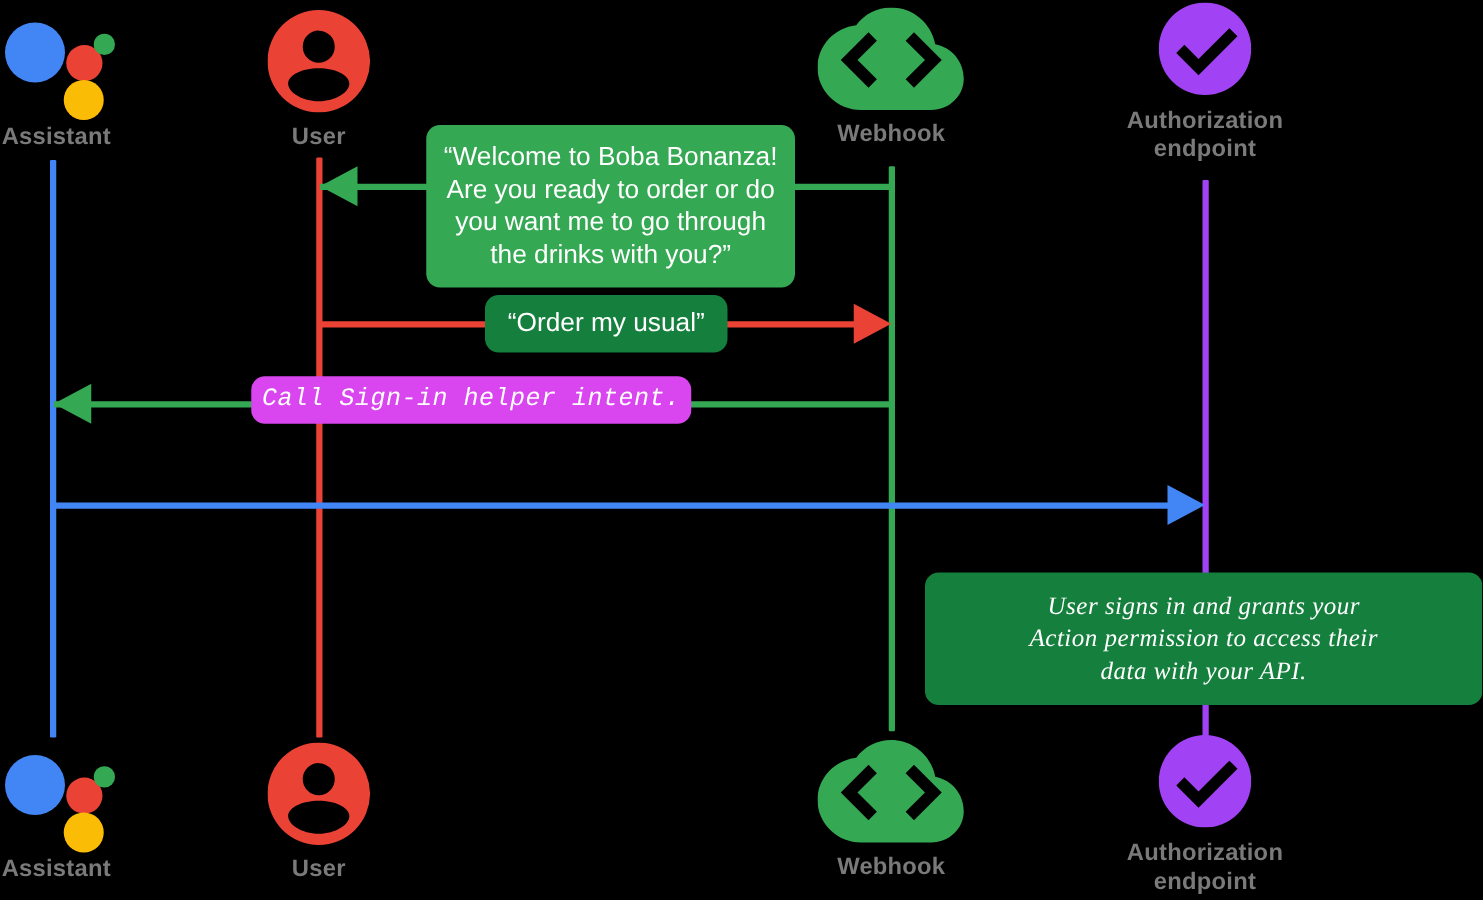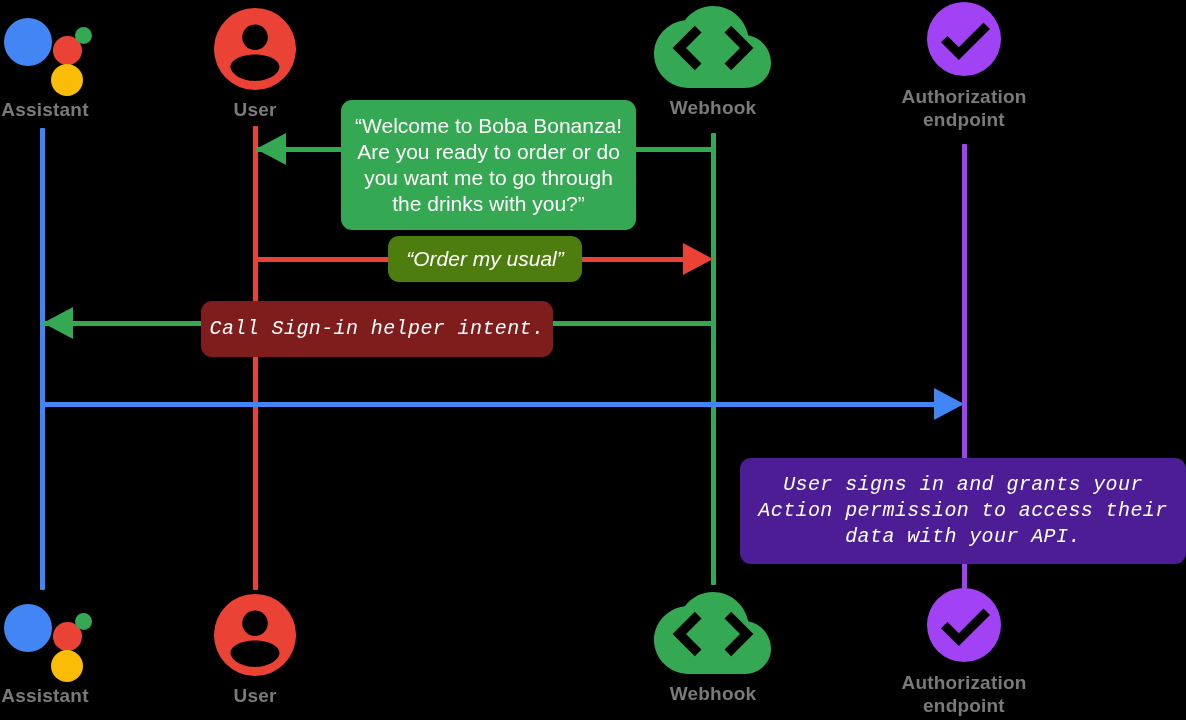--- a/index.html
+++ b/index.html
@@ -130,34 +130,34 @@
   <div class="arrow-left" style="left:256px; top:133px; border-right:30px solid #34A853;"></div>
   <div class="bubble sans" style="left:341px; top:88px; width:295px; height:130px; background:#34A853;margin-top:12px;">
     <span>“Welcome to Boba Bonanza!
 Are you ready to order or do
 you want me to go through
 the drinks with you?”</span>
   </div>
 
   <div class="line" style="left:255px; top:257px; width:450px; background:#EA4335;"></div>
   <div class="arrow-right" style="left:683px; top:243px; border-left:30px solid #EA4335;"></div>
-  <div class="bubble sans" style="left:388px; top:236px; width:194px; height:46px; background:#4d7c0f;font-style:italic;">
+  <div class="bubble sans" style="left:388px; top:236px; width:194px; height:46px; background:#15803d;">
     <span>“Order my usual”</span>
   </div>
 
   <div class="line" style="left:43px; top:321px; width:671px; background:#34A853;"></div>
   <div class="arrow-left" style="left:43px; top:307px; border-right:30px solid #34A853;"></div>
-  <div class="bubble mono" style="left:201px; top:301px; width:352px; height:56px; background:#7f1d1d;">
+  <div class="bubble mono" style="left:201px; top:301px; width:352px; height:38px; background:#d946ef;">
     <span>Call Sign-in helper intent.</span>
   </div>
 
   <div class="line" style="left:42px; top:402px; width:893px; background:#4285F4;"></div>
   <div class="arrow-right" style="left:934px; top:388px; border-left:30px solid #4285F4;"></div>
 
-  <div class="bubble mono" style="left:740px; top:458px; width:446px; height:106px; background:#4c1d95;">
+  <div class="bubble mono" style="left:740px; top:458px; width:446px; height:106px; background:#15803d;font-family:Liberation Serif, serif;">
     <span>User signs in and grants your
 Action permission to access their
 data with your API.</span>
   </div>
 
   <div class="actor ga" style="left:2px; top:596px; width:90px; height:80px;">
     <span class="dot blue" style="left:2px;  top:8px;  width:48px; height:48px;"></span>
     <span class="dot red" style="left:51px; top:26px; width:29px; height:29px;"></span>
     <span class="dot green" style="left:73px; top:17px; width:17px; height:17px;"></span>
     <span class="dot yellow" style="left:49px; top:54px; width:32px; height:32px;"></span>

